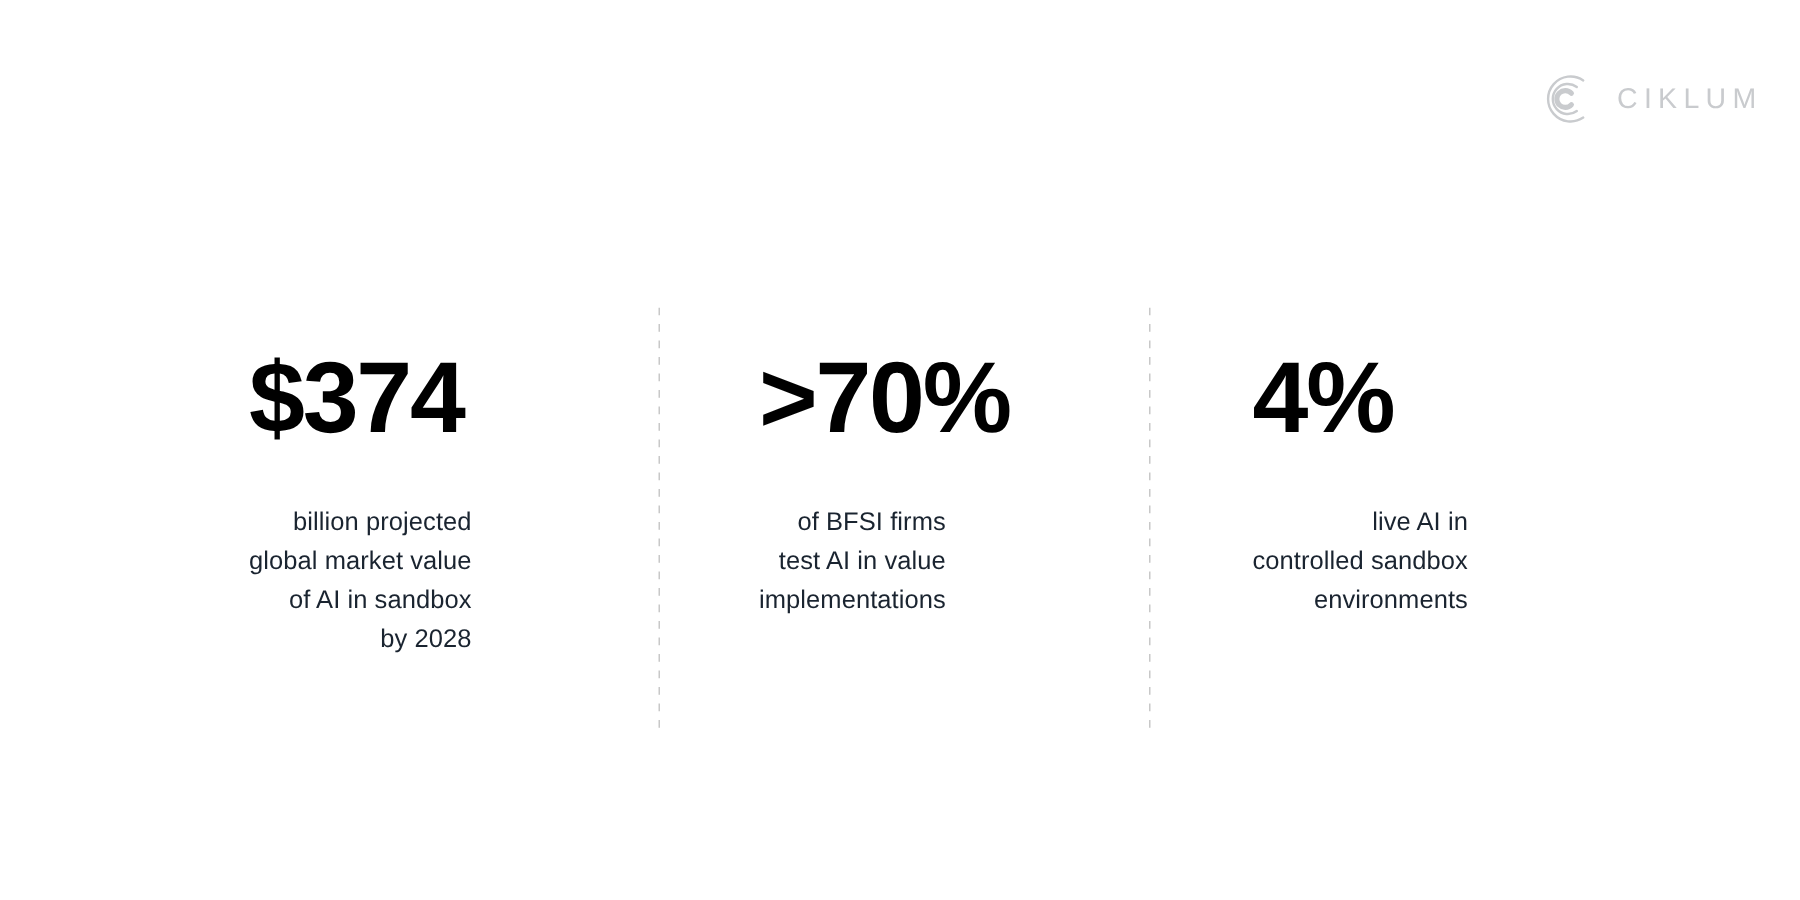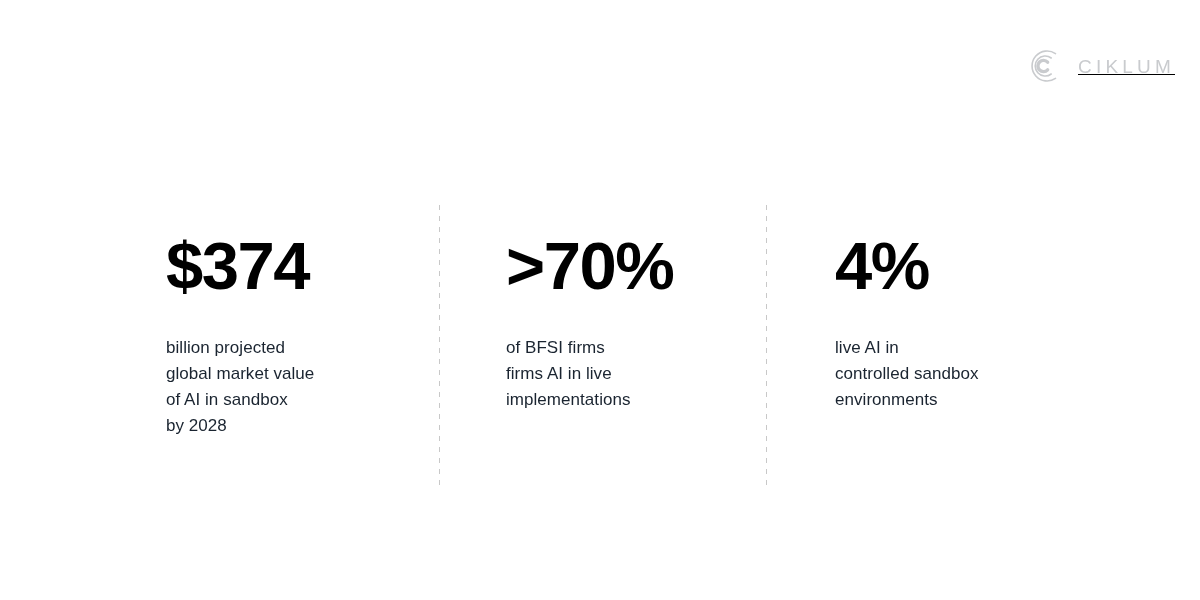--- a/index.html
+++ b/index.html
@@ -17,21 +17,20 @@
   }
 
   
   .brand {
     position: absolute;
     top: 48px;
     left: 1028px;
     display: flex;
     align-items: center;
     gap: 14px;
-    text-decoration: underline;
   }
   .brand-mark {
     width: 36px;
     height: 36px;
     display: block;
     flex: 0 0 auto;
   }
   .brand-wordmark {
     font-size: 19px;
     letter-spacing: 4.2px;
@@ -72,21 +71,21 @@
   .stat-desc {
     position: absolute;
     top: 130px;
     left: 0;
     color: #1a2430;
     font-size: 17px;
     font-weight: 400;
     line-height: 26px;
     letter-spacing: 0.05px;
   }
-  .stat-desc-line { display: block; white-space: nowrap; }
+  .stat-desc-line { display: block; white-space: nowrap; text-align: right; }
 
   
   .divider {
     position: absolute;
     top: 205px;
     width: 1px;
     height: 283px;
     background-image: linear-gradient(
       to bottom,
       #c8c8c8 0px,
@@ -124,21 +123,21 @@
       <span class="stat-desc-line">global market value</span>
       <span class="stat-desc-line">of AI in sandbox</span>
       <span class="stat-desc-line">by 2028</span>
     </div>
   </div>
 
   <div class="stat stat-2">
     <div class="stat-value">&gt;70%</div>
     <div class="stat-desc">
       <span class="stat-desc-line">of BFSI firms</span>
-      <span class="stat-desc-line">firms AI in live</span>
+      <span class="stat-desc-line">test AI in value</span>
       <span class="stat-desc-line">implementations</span>
     </div>
   </div>
 
   <div class="stat stat-3">
     <div class="stat-value">4%</div>
     <div class="stat-desc">
       <span class="stat-desc-line">live AI in</span>
       <span class="stat-desc-line">controlled sandbox</span>
       <span class="stat-desc-line">environments</span>

